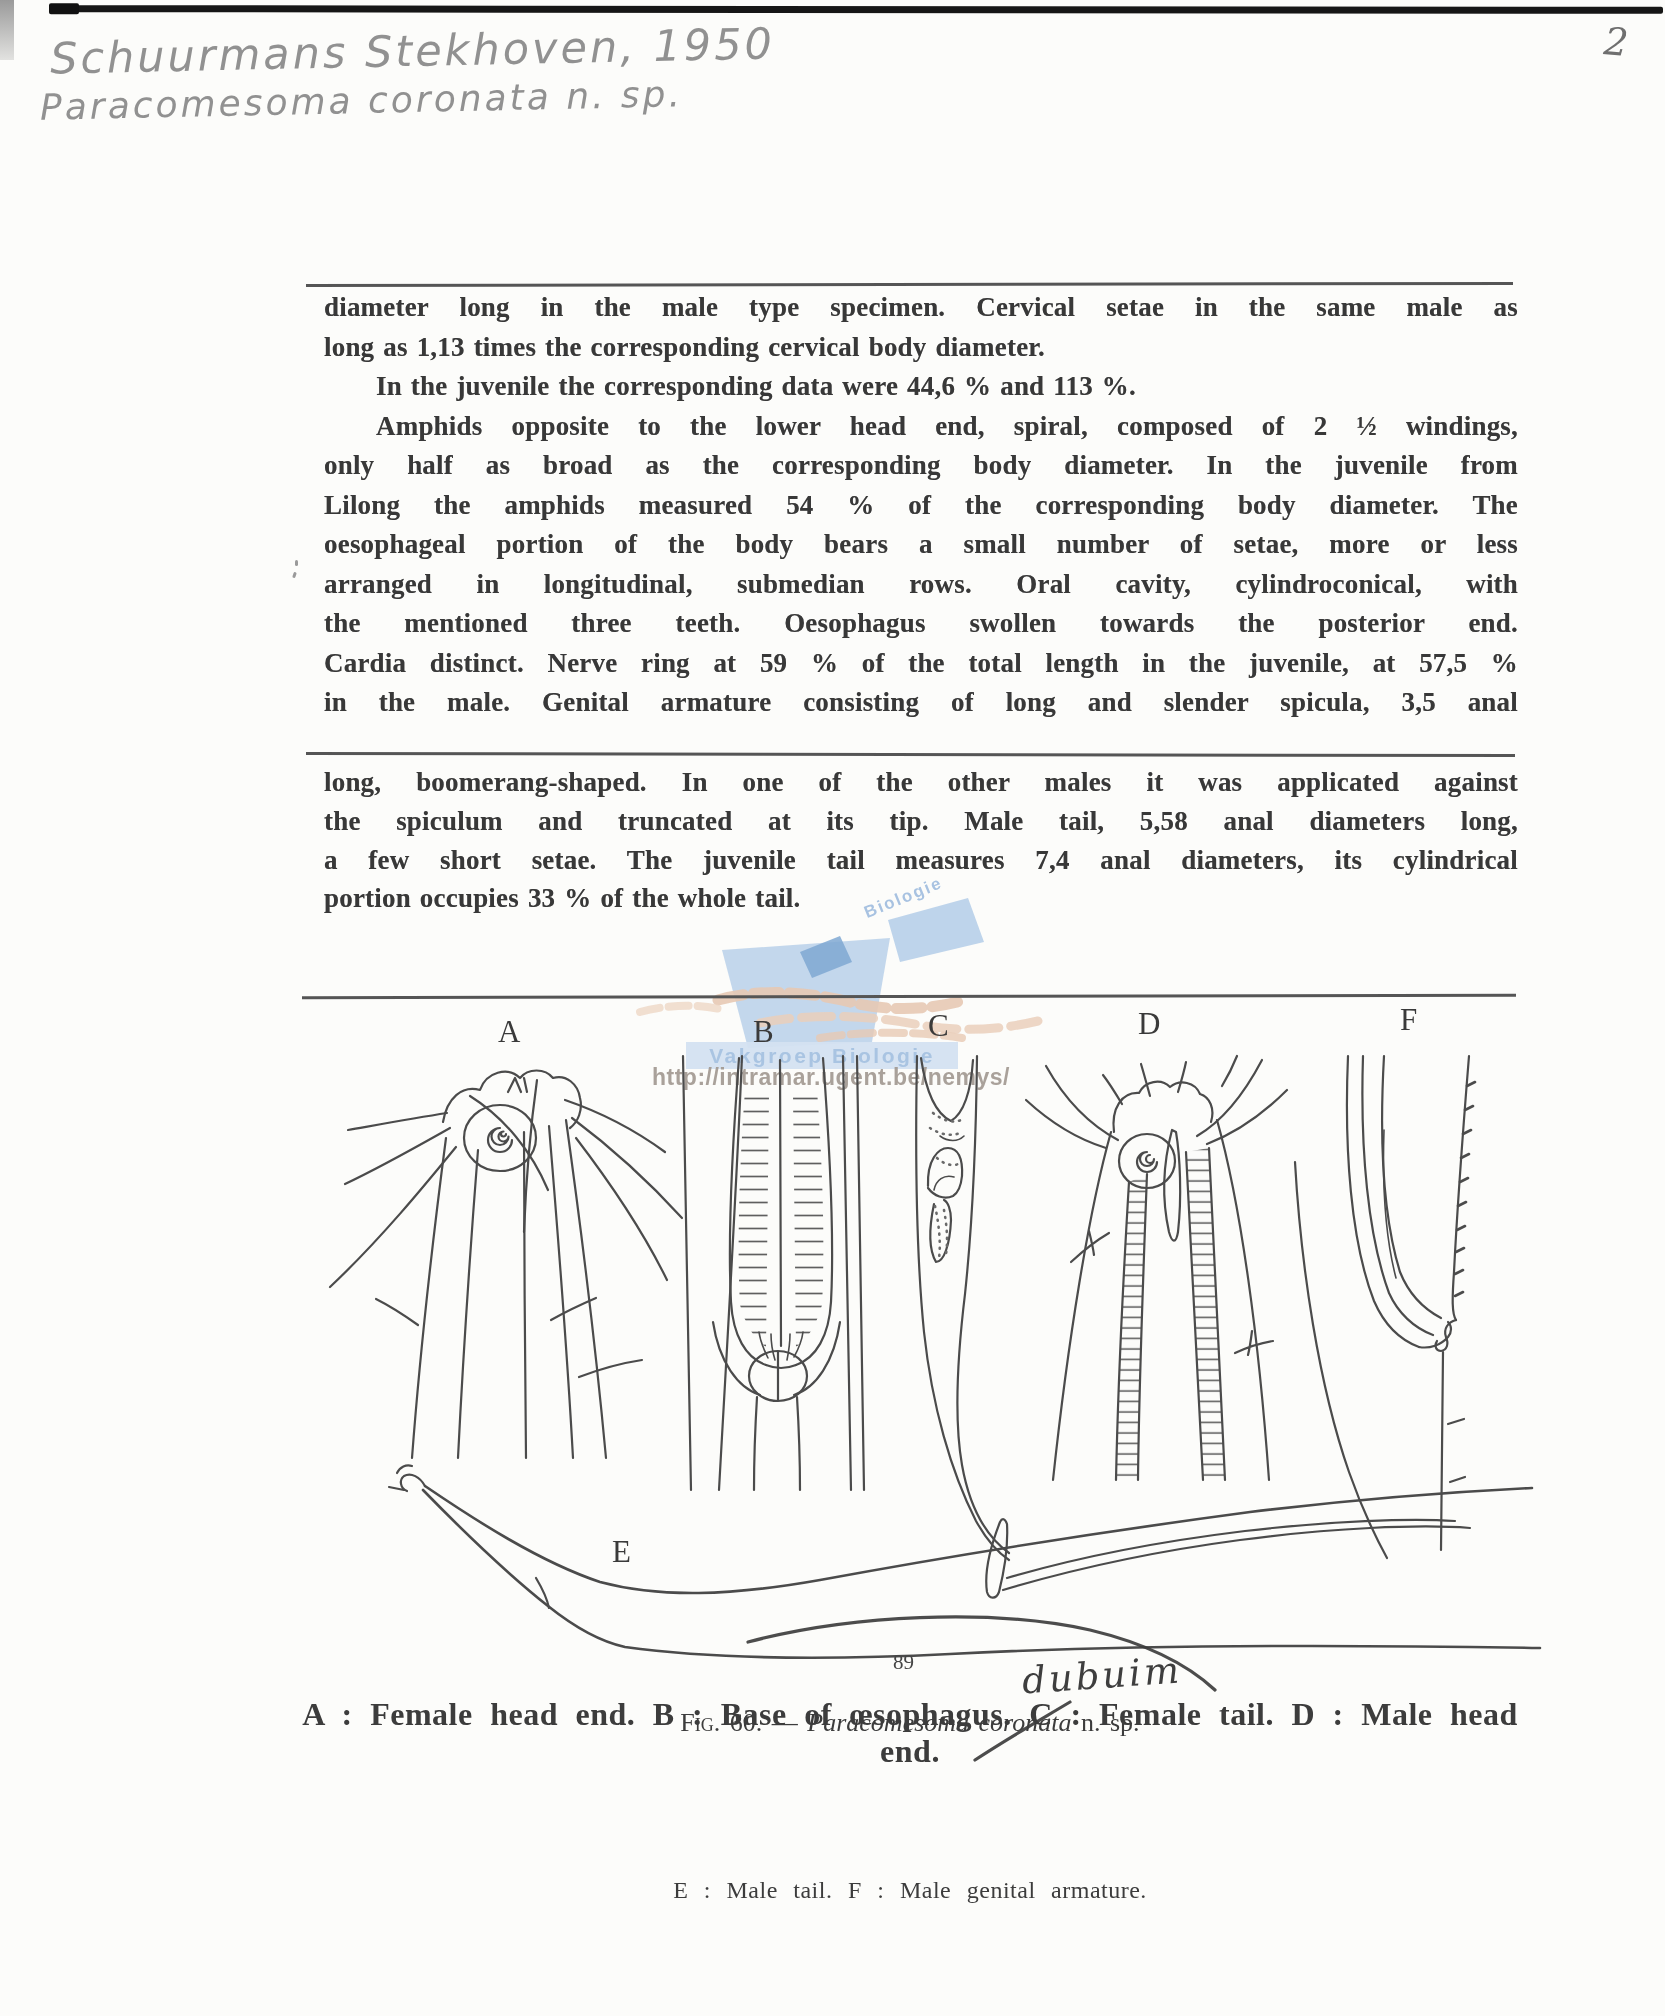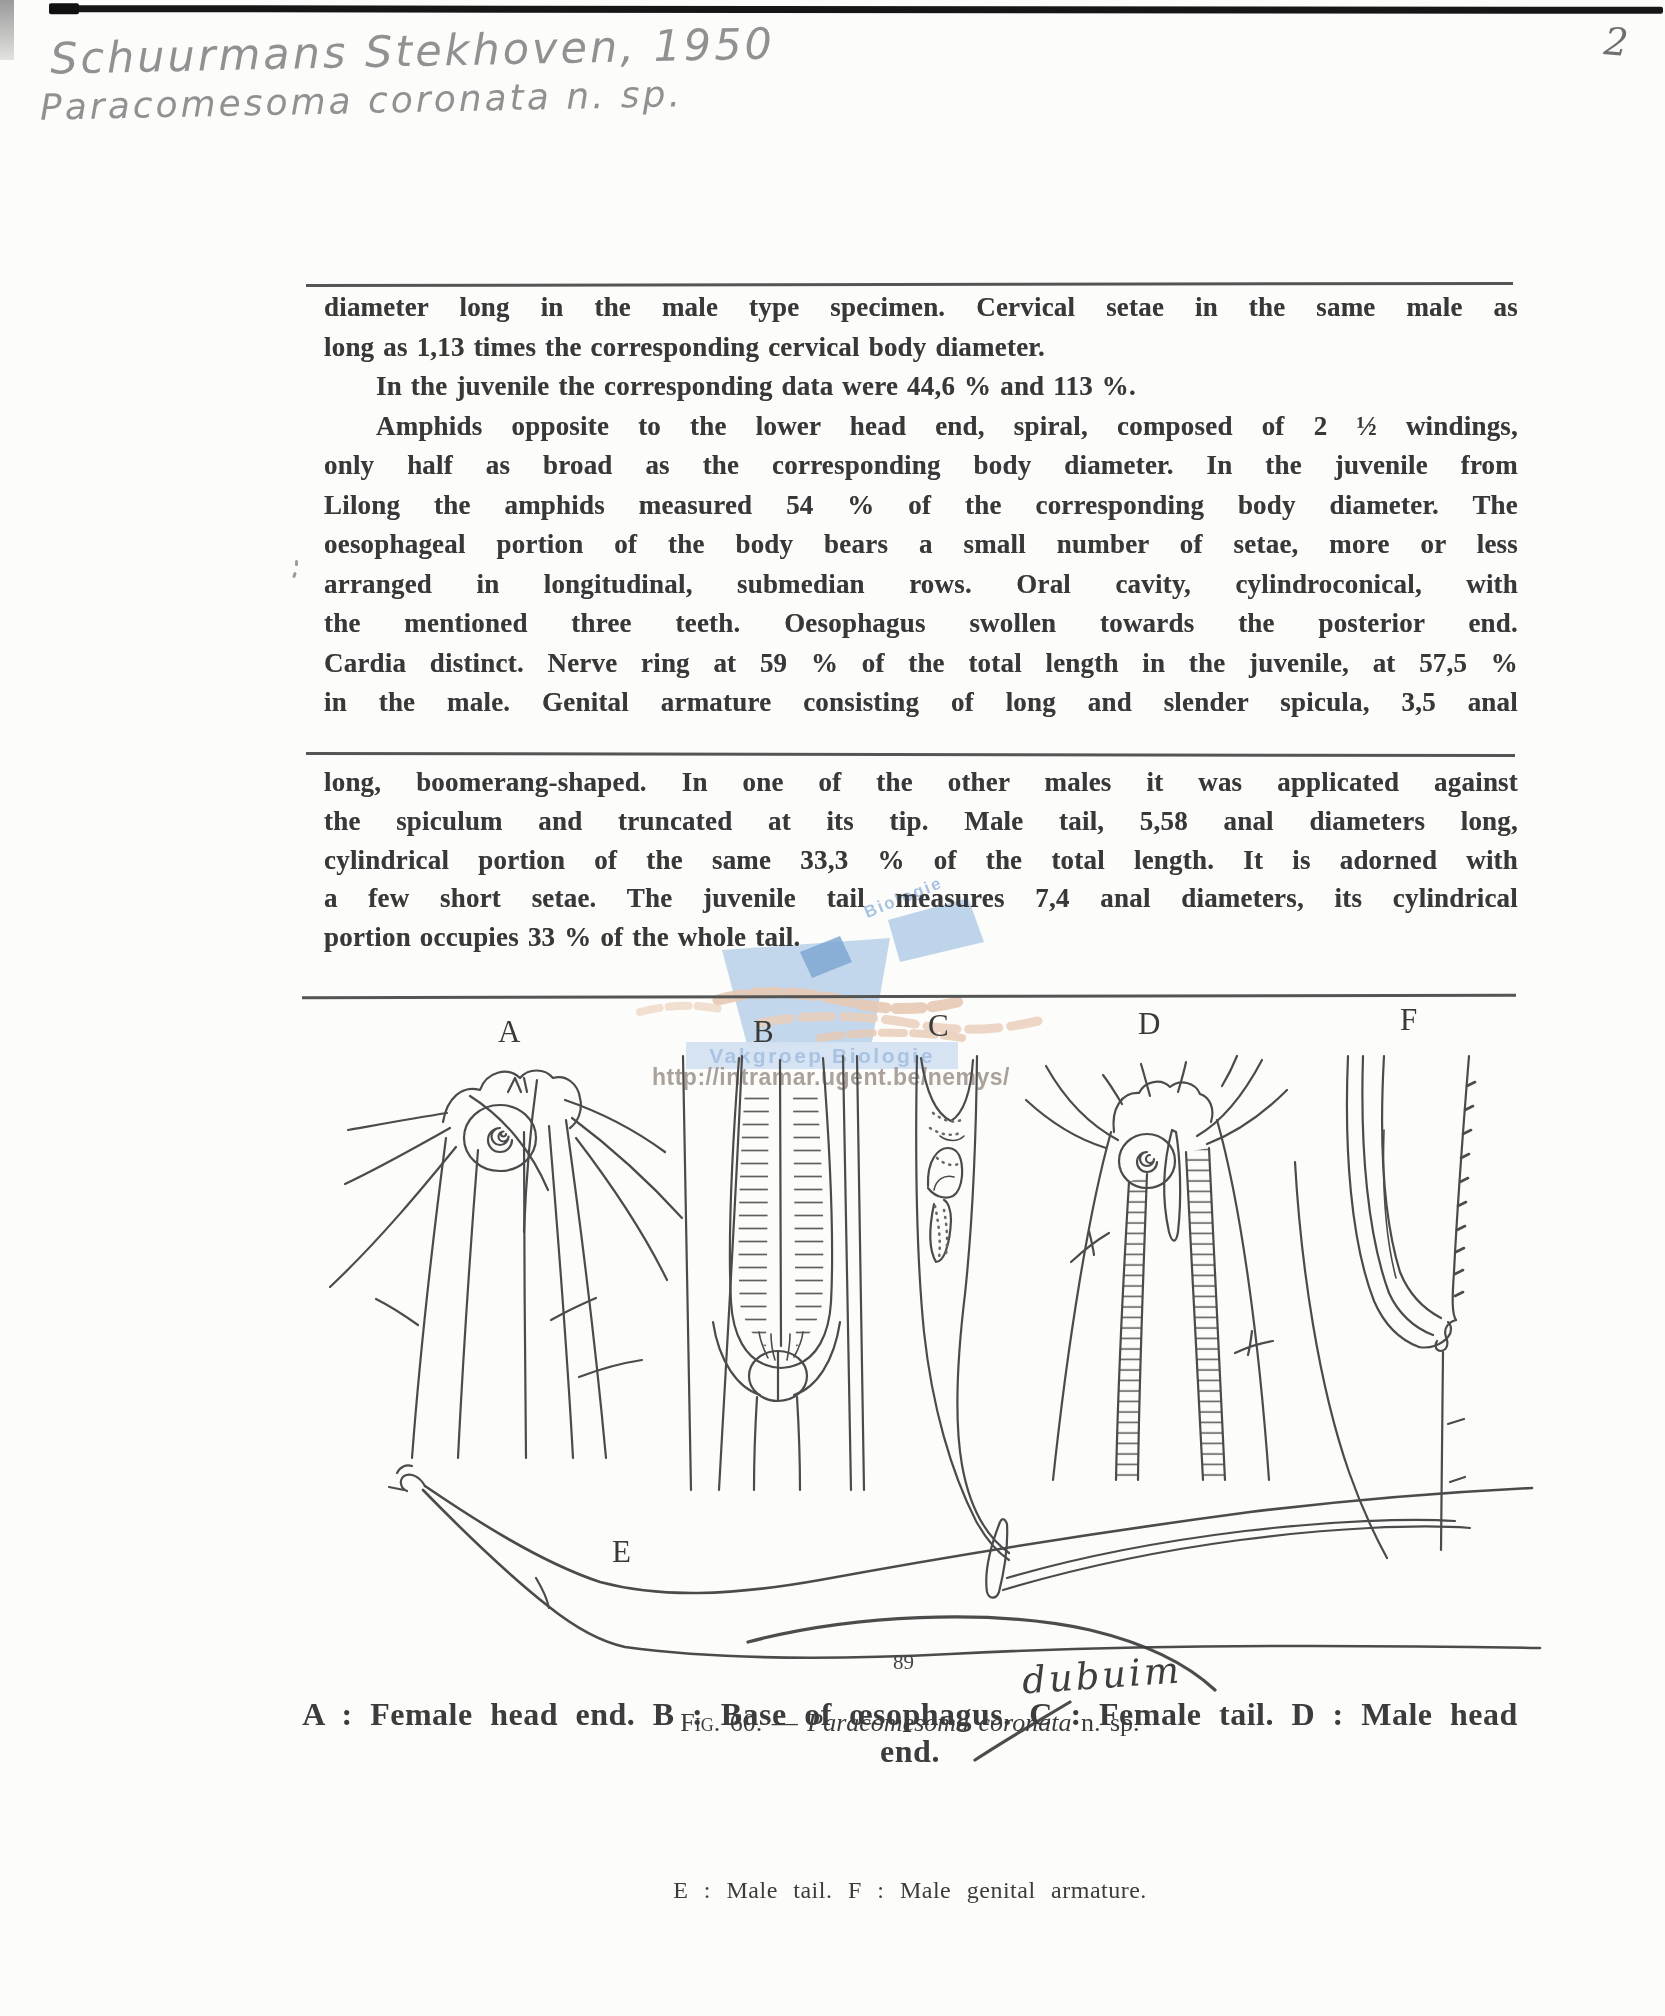--- a/index.html
+++ b/index.html
@@ -112,21 +112,20 @@
     <div class="tl boldnums">oesophageal portion of the body bears a small number of setae, more or less</div>
     <div class="tl boldnums">arranged in longitudinal, submedian rows.  Oral cavity, cylindroconical, with</div>
     <div class="tl boldnums">the mentioned three teeth.  Oesophagus swollen towards the posterior end.</div>
     <div class="tl boldnums">Cardia distinct.  Nerve ring at <b>59 %</b> of the total length in the juvenile, at <b>57,5 %</b></div>
     <div class="tl boldnums">in the male.  Genital armature consisting of long and slender spicula, <b>3,5</b> anal</div>
   </div>
 
   <div class="tb tb2">
     <div class="tl boldnums">long, boomerang-shaped.  In one of the other males it was applicated against</div>
     <div class="tl boldnums">the spiculum and truncated at its tip.  Male tail, <b>5,58</b> anal diameters long,</div>
-    <div class="tl boldnums">cylindrical portion of the same <b>33,3 %</b> of the total length.  It is adorned with</div>
     <div class="tl boldnums">a few short setae.  The juvenile tail measures <b>7,4</b> anal diameters, its cylindrical</div>
     <div class="tl end boldnums">portion occupies <b>33 %</b> of the whole tail.</div>
   </div>
 
   <svg class="figart" width="1665" height="2016" viewBox="0 0 1665 2016">
     <defs>
       <pattern id="p14" width="8" height="13" patternUnits="userSpaceOnUse">
         <path d="M0,6.5 H8" stroke="#5f5f5f" stroke-width="1.7"></path>
       </pattern>
       <pattern id="p11" width="8" height="10.5" patternUnits="userSpaceOnUse">

